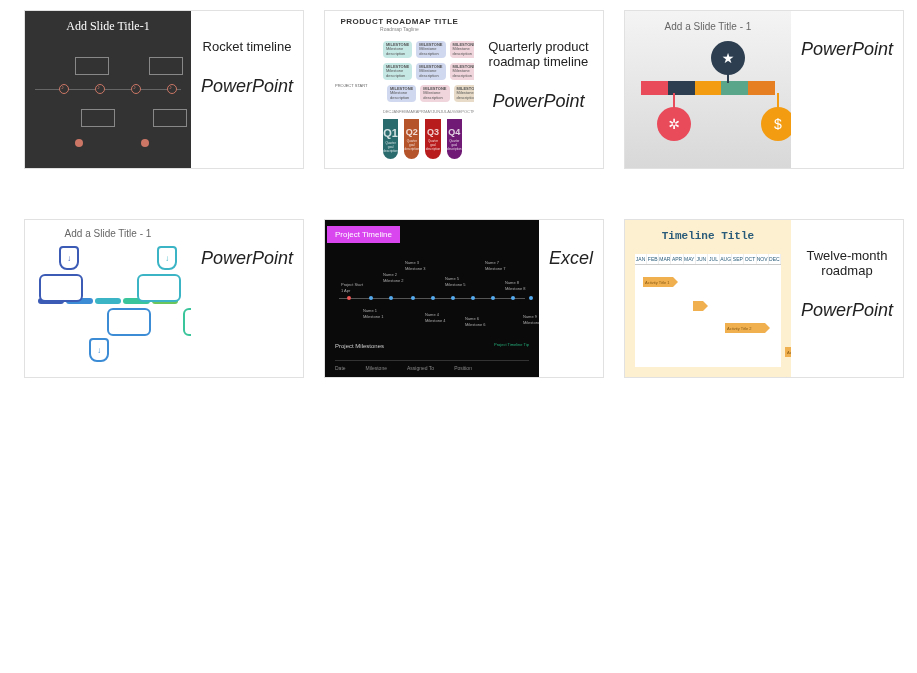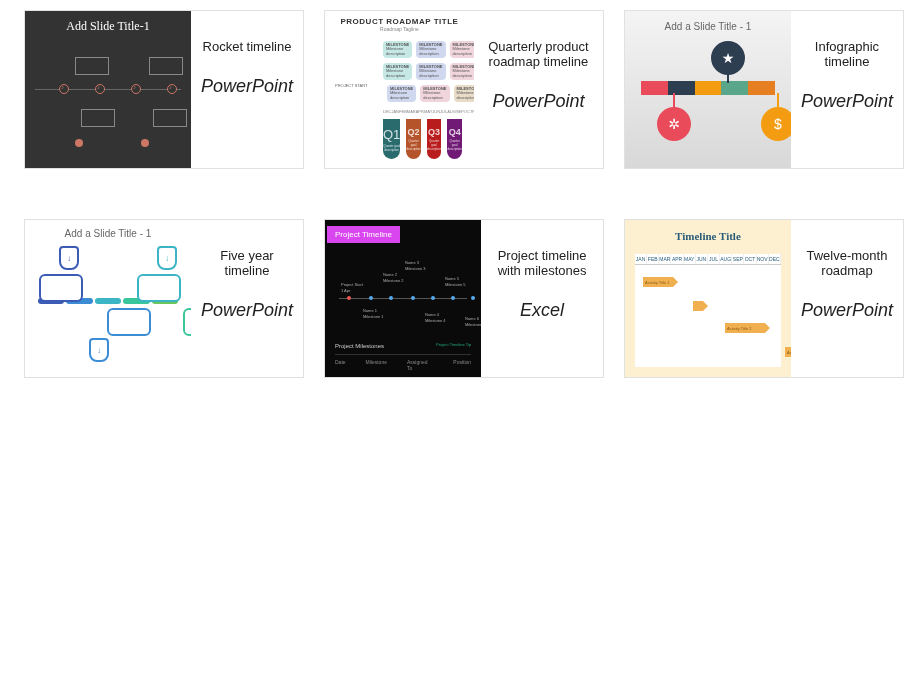--- a/index.html
+++ b/index.html
@@ -112,21 +112,21 @@
   .pt-hdr{background:#d946ef;color:#fff;font-size:8px;padding:4px 8px;display:inline-block;margin:6px 0 0 2px;}
   .pt-line{position:absolute;left:14px;right:14px;top:78px;height:1px;background:#555;}
   .pt-mark{position:absolute;width:4px;height:4px;top:76px;border-radius:50%;}
   .pt-lbl{position:absolute;font-size:4px;color:#aaa;white-space:nowrap;}
   .pt-sub{position:absolute;bottom:28px;left:10px;font-size:6px;color:#ccc;}
   .pt-tbl{position:absolute;bottom:6px;left:10px;right:10px;display:flex;gap:20px;font-size:5px;color:#888;border-top:1px solid #333;padding-top:4px;}
   .pt-tag{position:absolute;right:10px;bottom:30px;font-size:4px;color:#2a7;}
 
   
   .tw-bg{background:#fdf0d0;width:100%;height:100%;position:relative;}
-  .tw-title{text-align:center;color:#2a5c7a;font-size:11px;font-weight:bold;padding-top:10px;font-family:Liberation Serif, serif;}
+  .tw-title{text-align:center;color:#2a5c7a;font-size:11px;font-weight:bold;padding-top:10px;font-family:Liberation Mono, monospace;}
   .tw-grid{position:absolute;left:10px;right:10px;top:34px;bottom:10px;background:#fff;}
   .tw-months{display:flex;border-bottom:1px solid #ccc;}
   .tw-m{flex:1;text-align:center;font-size:5px;color:#2a5c7a;padding:2px 0;border-right:1px solid #eee;}
   .tw-body{position:relative;height:100px;}
   .tw-bar{position:absolute;height:10px;background:#f0b050;font-size:4px;color:#8a5a10;padding-left:2px;display:flex;align-items:center;}
   .tw-bar::after{content:"";position:absolute;right:-5px;top:0;border-left:5px solid #f0b050;border-top:5px solid transparent;border-bottom:5px solid transparent;}
 </style>
 </head>
 <body>
 
@@ -195,21 +195,21 @@
             <span>JUN</span>
             <span>JUL</span>
             <span>AUG</span>
             <span>SEP</span>
             <span>OCT</span>
             <span>NOV</span>
             <span>DEC</span>
         </div>
         <div class="rm-qrow">
           <div class="rm-q q1">
-              <span style="font-size:13px;font-weight:normal">Q1</span>
+              <span style="font-size:11px;font-weight:bold">Q1</span>
               <span>Quarter goal description</span>
             </div>
           <div class="rm-q q2">
               <span style="font-size:9px;font-weight:bold">Q2</span>
               <span>Quarter goal description</span>
             </div>
           <div class="rm-q q3">
               <span style="font-size:9px;font-weight:bold">Q3</span>
               <span>Quarter goal description</span>
             </div>
@@ -243,21 +243,20 @@
           <div class="ic-stem st4"></div>
           <div class="ic-stem st5"></div>
         <div class="info-circ ic-dn ic1">✲</div>
         <div class="info-circ ic-up ic2">★</div>
         <div class="info-circ ic-dn ic3">$</div>
         <div class="info-circ ic-up ic4">▯</div>
         <div class="info-circ ic-dn ic5">▣</div>
       </div>
     </div>
     <div class="meta">
-      <div class="title">Infographic timeline</div>
       <div class="app">PowerPoint</div>
     </div>
   </div>
 
   <div class="card">
     <div class="thumb">
       <div class="fy-bg">
         <div class="fy-title">Add a Slide Title - 1</div>
         <div class="fy-line">
             <div class="fy-seg fs1"></div>
@@ -272,21 +271,20 @@
         <div class="fy-shield sh4">↓</div>
           <div class="fy-shield sh5">↓</div>
         <div class="fy-box bx1"></div>
           <div class="fy-box bx2"></div>
           <div class="fy-box bx3"></div>
         <div class="fy-box bx4"></div>
           <div class="fy-box bx5"></div>
       </div>
     </div>
     <div class="meta">
-      <div class="title">Five year timeline</div>
       <div class="app">PowerPoint</div>
     </div>
   </div>
 
   <div class="card">
     <div class="thumb">
       <div class="pt-bg">
         <div class="pt-hdr">Project Timeline</div>
         <div class="pt-line"></div>
         <div class="pt-lbl" style="left:16px;top:62px">Project Start</div>
@@ -332,21 +330,20 @@
         <div class="pt-tag">Project Timeline Tip</div>
         <div class="pt-tbl">
           <span>Date</span>
           <span>Milestone</span>
           <span>Assigned To</span>
           <span>Position</span>
         </div>
       </div>
     </div>
     <div class="meta">
-      <div class="title">Project timeline with milestones</div>
       <div class="app">Excel</div>
     </div>
   </div>
 
   <div class="card">
     <div class="thumb">
       <div class="tw-bg">
         <div class="tw-title">Timeline Title</div>
         <div class="tw-grid">
           <div class="tw-months">

